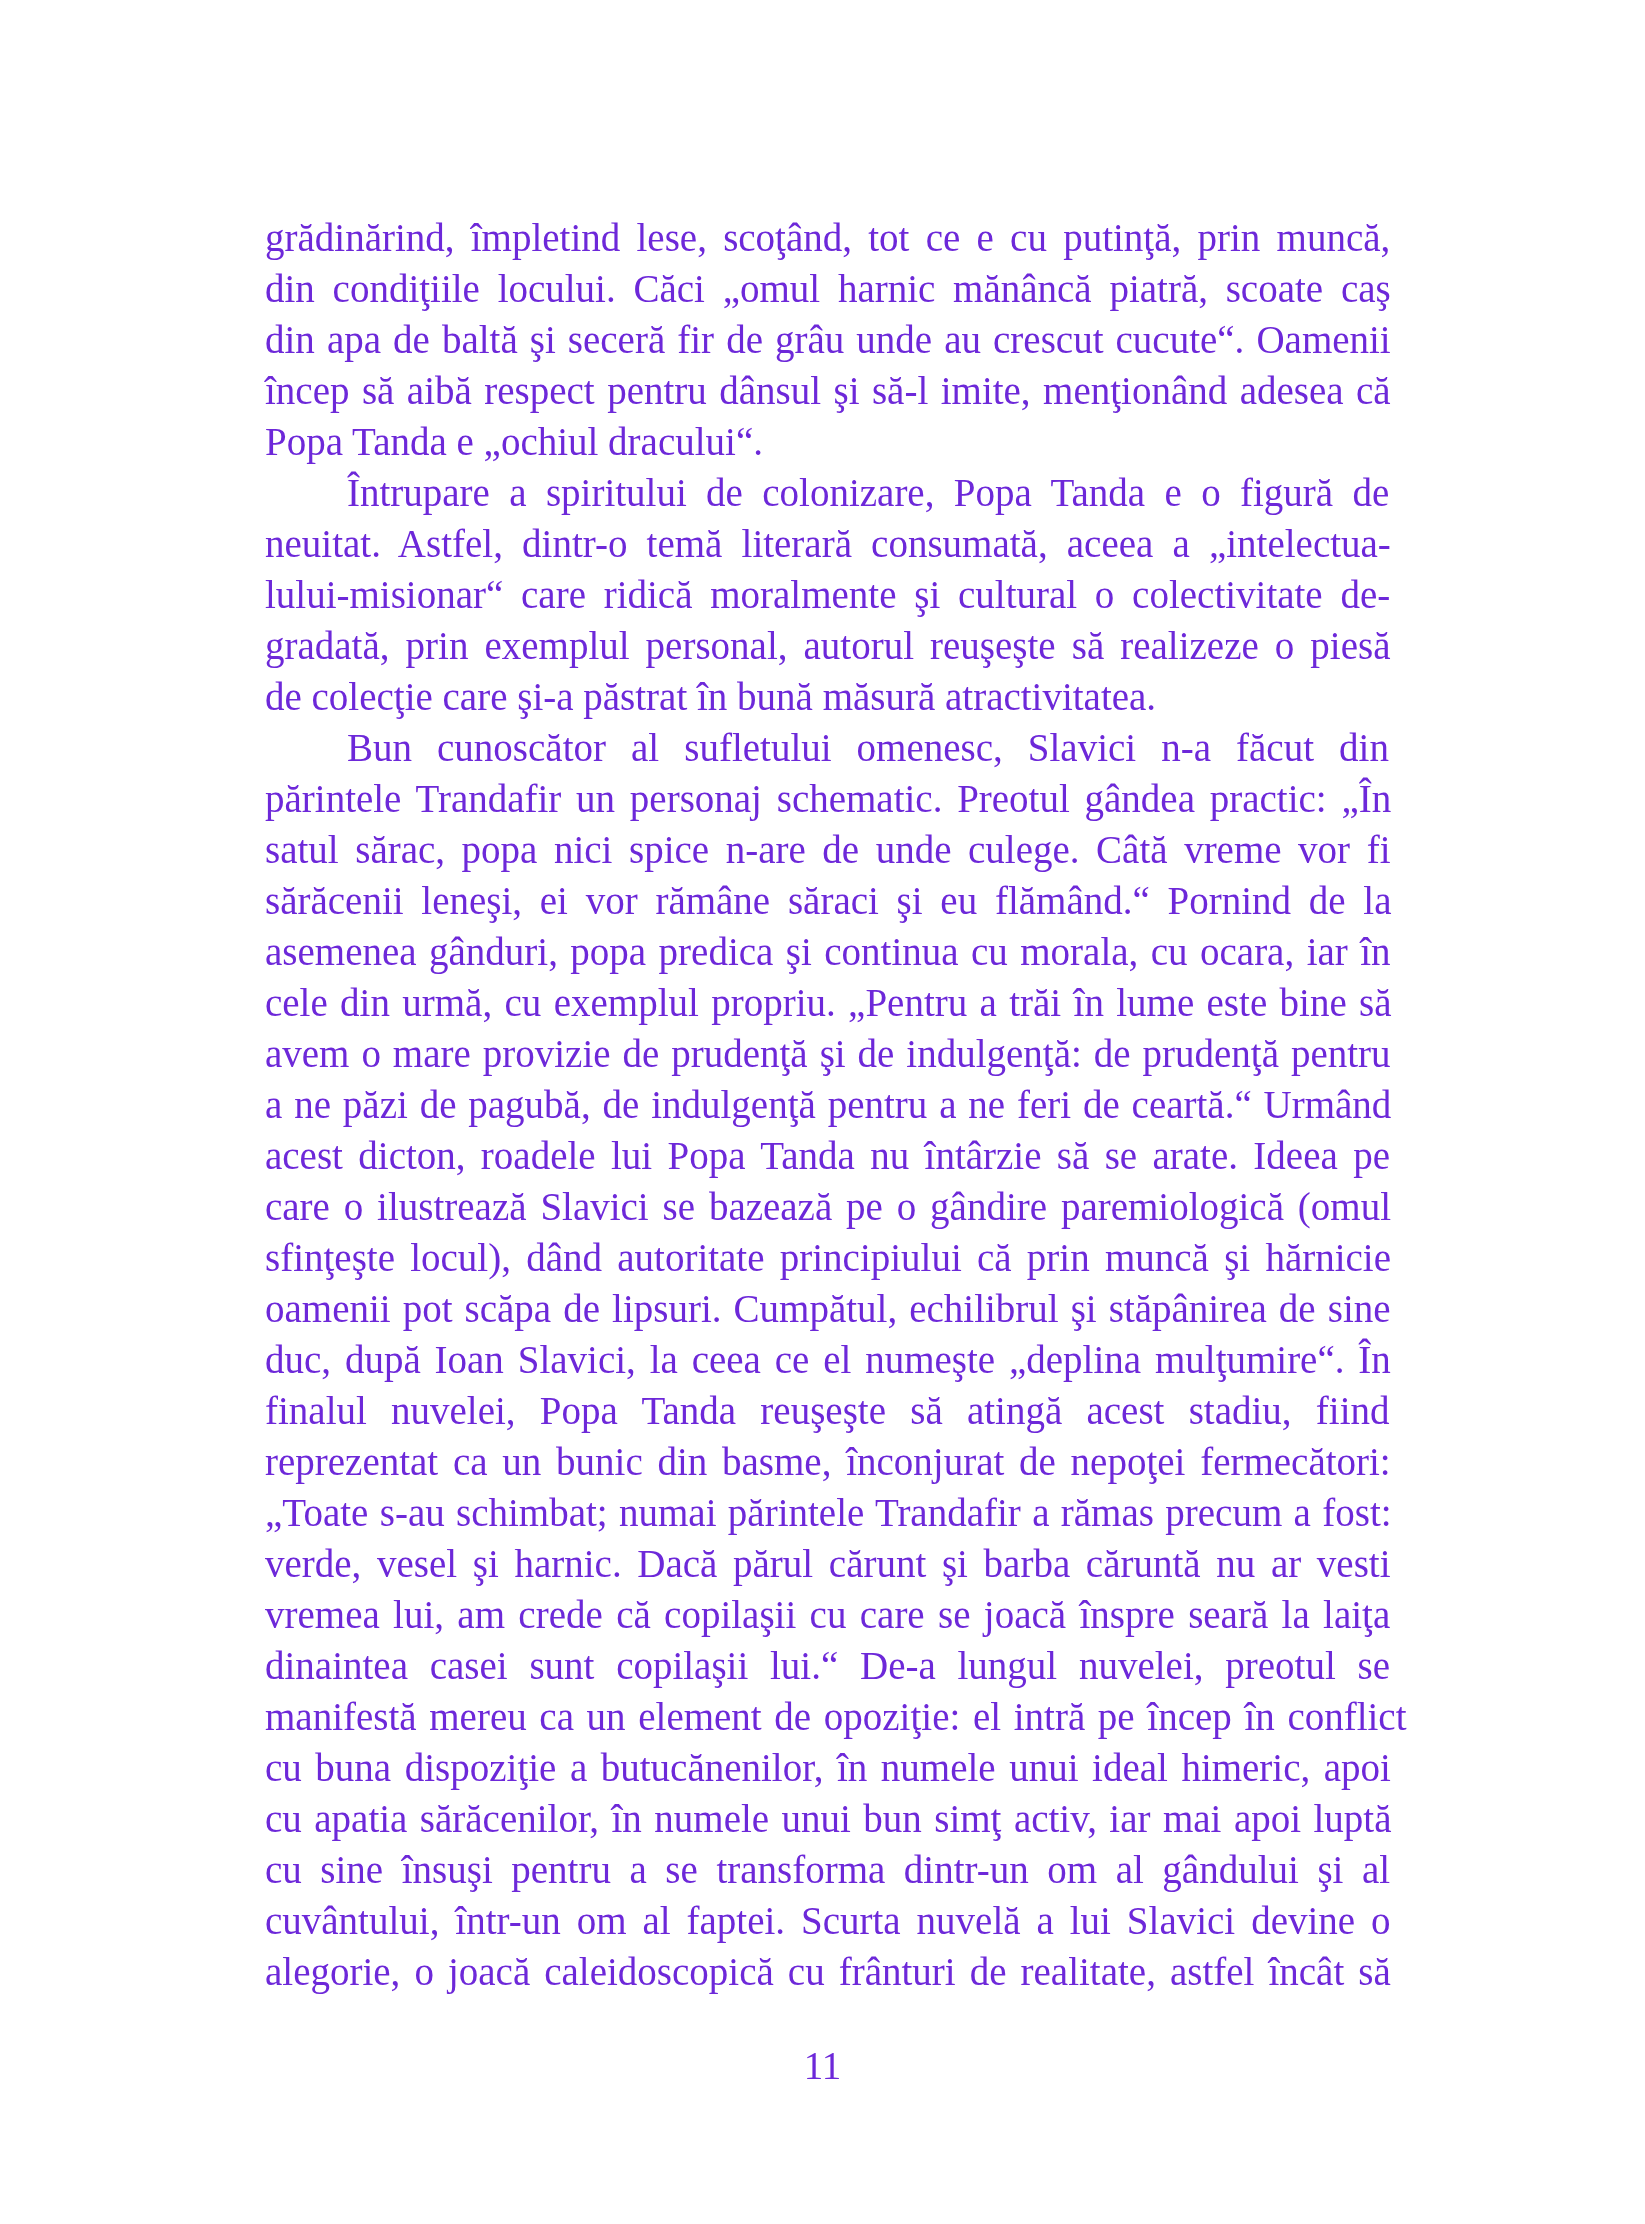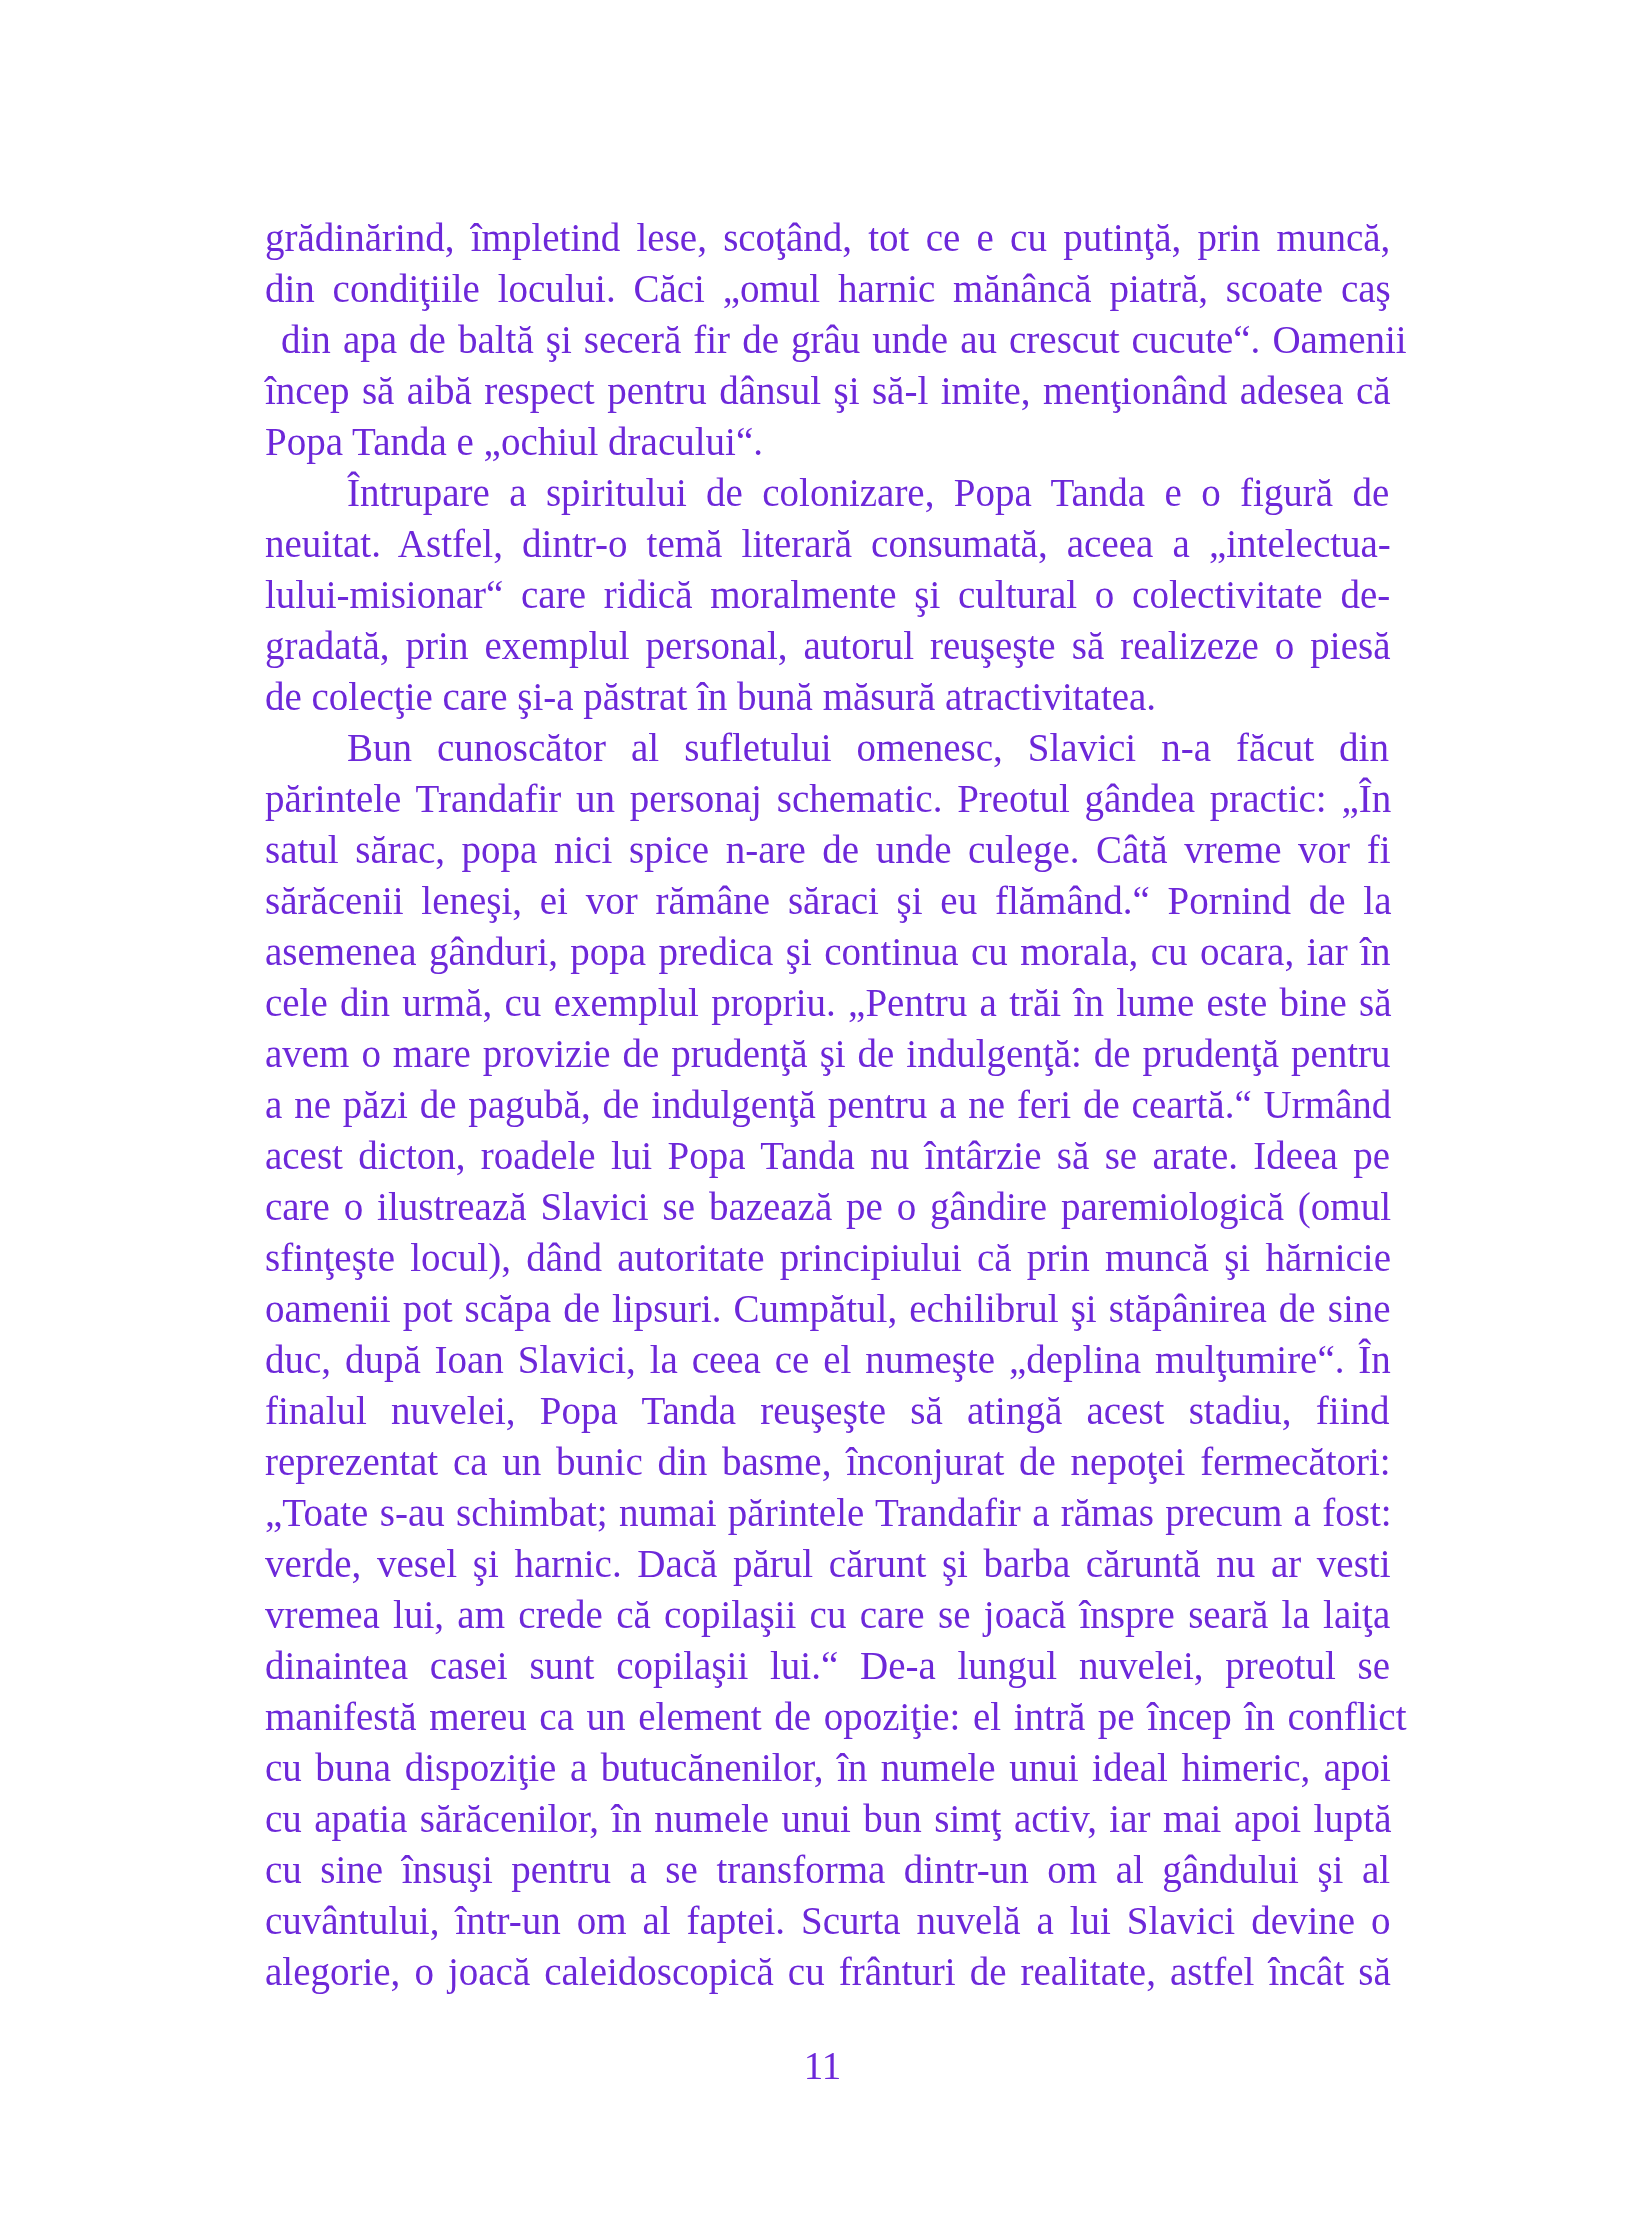--- a/index.html
+++ b/index.html
@@ -45,21 +45,21 @@
     line-height: 51px;
   }
 </style>
 </head>
 <body>
 
 <div class="page">
   <div class="text-block" id="text-block">
       <div class="line"><span class="line-text" style="word-spacing: 6.5px;">grădinărind, împletind lese, scoţând, tot ce e cu putinţă, prin muncă,</span></div>
       <div class="line"><span class="line-text" style="word-spacing: 8px;">din condiţiile locului. Căci „omul harnic mănâncă piatră, scoate caş</span></div>
-      <div class="line"><span class="line-text" style="word-spacing: 2.3px; margin-left: 16px;">din apa de baltă şi seceră fir de grâu unde au crescut cucute“. Oamenii</span></div>
+      <div class="line"><span class="line-text" style="word-spacing: 2.3px;">din apa de baltă şi seceră fir de grâu unde au crescut cucute“. Oamenii</span></div>
       <div class="line"><span class="line-text" style="word-spacing: 2.7px;">încep să aibă respect pentru dânsul şi să-l imite, menţionând adesea că</span></div>
       <div class="line"><span class="line-text">Popa Tanda e „ochiul dracului“.</span></div>
       <div class="line" style="padding-left: 82px;"><span class="line-text" style="word-spacing: 9.6px;">Întrupare a spiritului de colonizare, Popa Tanda e o figură de</span></div>
       <div class="line"><span class="line-text" style="word-spacing: 9.4px;">neuitat. Astfel, dintr-o temă literară consumată, aceea a „intelectua-</span></div>
       <div class="line"><span class="line-text" style="word-spacing: 8px;">lului-misionar“ care ridică moralmente şi cultural o colectivitate de-</span></div>
       <div class="line"><span class="line-text" style="word-spacing: 6.3px;">gradată, prin exemplul personal, autorul reuşeşte să realizeze o piesă</span></div>
       <div class="line"><span class="line-text">de colecţie care şi-a păstrat în bună măsură atractivitatea.</span></div>
       <div class="line" style="padding-left: 82px;"><span class="line-text" style="word-spacing: 15.3px;">Bun cunoscător al sufletului omenesc, Slavici n-a făcut din</span></div>
       <div class="line"><span class="line-text" style="word-spacing: 5px;">părintele Trandafir un personaj schematic. Preotul gândea practic: „În</span></div>
       <div class="line"><span class="line-text" style="word-spacing: 6.8px;">satul sărac, popa nici spice n-are de unde culege. Câtă vreme vor fi</span></div>

